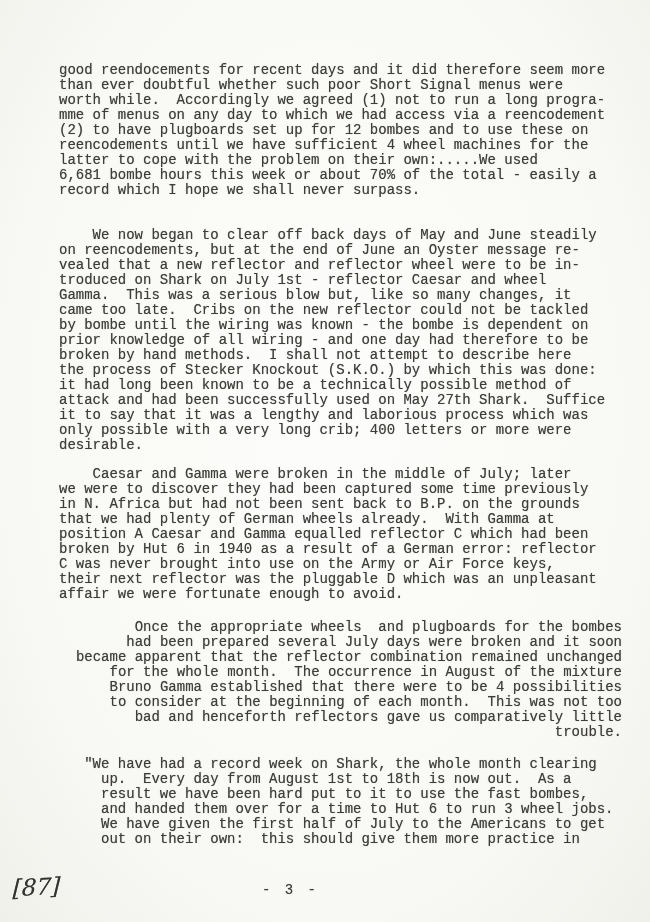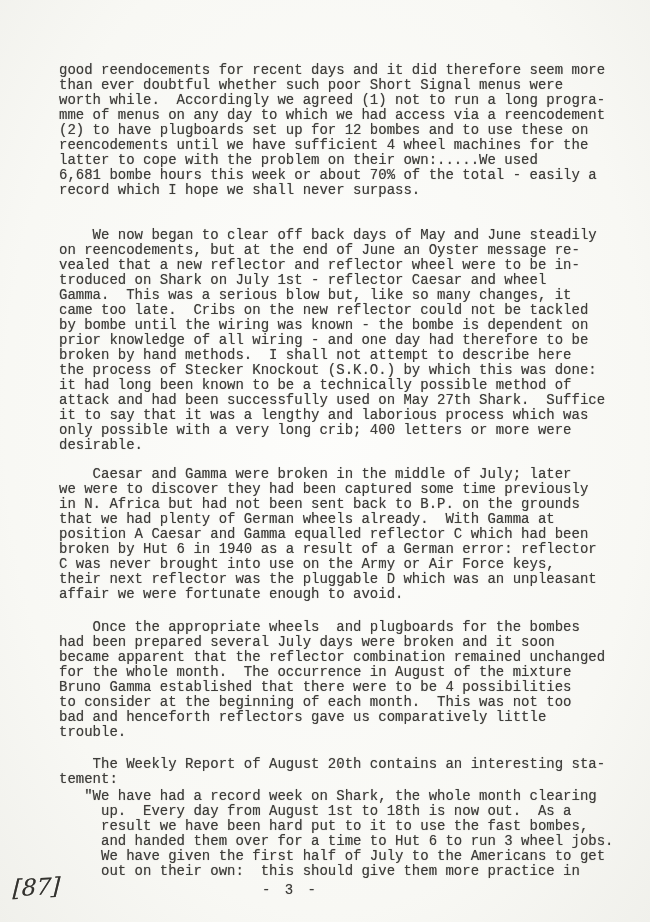--- a/index.html
+++ b/index.html
@@ -23,21 +23,21 @@
     white-space: pre;
     font-size: 14px;
     line-height: 15px;
     color: #3e3d3a;
     text-shadow: 0 0 0.8px rgba(55,52,48,0.55);
     letter-spacing: 0;
   }
   .para.p1 { margin: 0 0 30px 0; }
   .para.p2 { margin: 4px 0 14px 0; }
   .para.p3 { margin: 0 0 18px 0; font-family: Liberation Mono, monospace; }
-  .para.p4 { margin: 16px 0 17px 0; }
+  .para.p4 { margin: 16px 0 17px 0; text-align: right; }
   .para.p5 { margin: 0 0 2px 0; }
   .para.quote { margin: 0; }
   .handwritten {
     position: absolute;
     left: 13px;
     top: 874px;
     font-family: "DejaVu Serif", serif;
     font-style: italic;
     font-size: 23px;
     color: #34332f;
@@ -93,22 +93,20 @@
 their next reflector was the pluggable D which was an unpleasant
 affair we were fortunate enough to avoid.</div>
   <div class="para p4">    Once the appropriate wheels  and plugboards for the bombes
 had been prepared several July days were broken and it soon
 became apparent that the reflector combination remained unchanged
 for the whole month.  The occurrence in August of the mixture
 Bruno Gamma established that there were to be 4 possibilities
 to consider at the beginning of each month.  This was not too
 bad and henceforth reflectors gave us comparatively little
 trouble.</div>
-  <div class="para p5">    The Weekly Report of August 20th contains an interesting sta-
-tement:</div>
   <div class="para quote">   "We have had a record week on Shark, the whole month clearing
      up.  Every day from August 1st to 18th is now out.  As a
      result we have been hard put to it to use the fast bombes,
      and handed them over for a time to Hut 6 to run 3 wheel jobs.
      We have given the first half of July to the Americans to get
      out on their own:  this should give them more practice in</div>
 
   <span class="handwritten">[87]</span>
   <span class="pagenum">- 3 -</span>
 </div>

